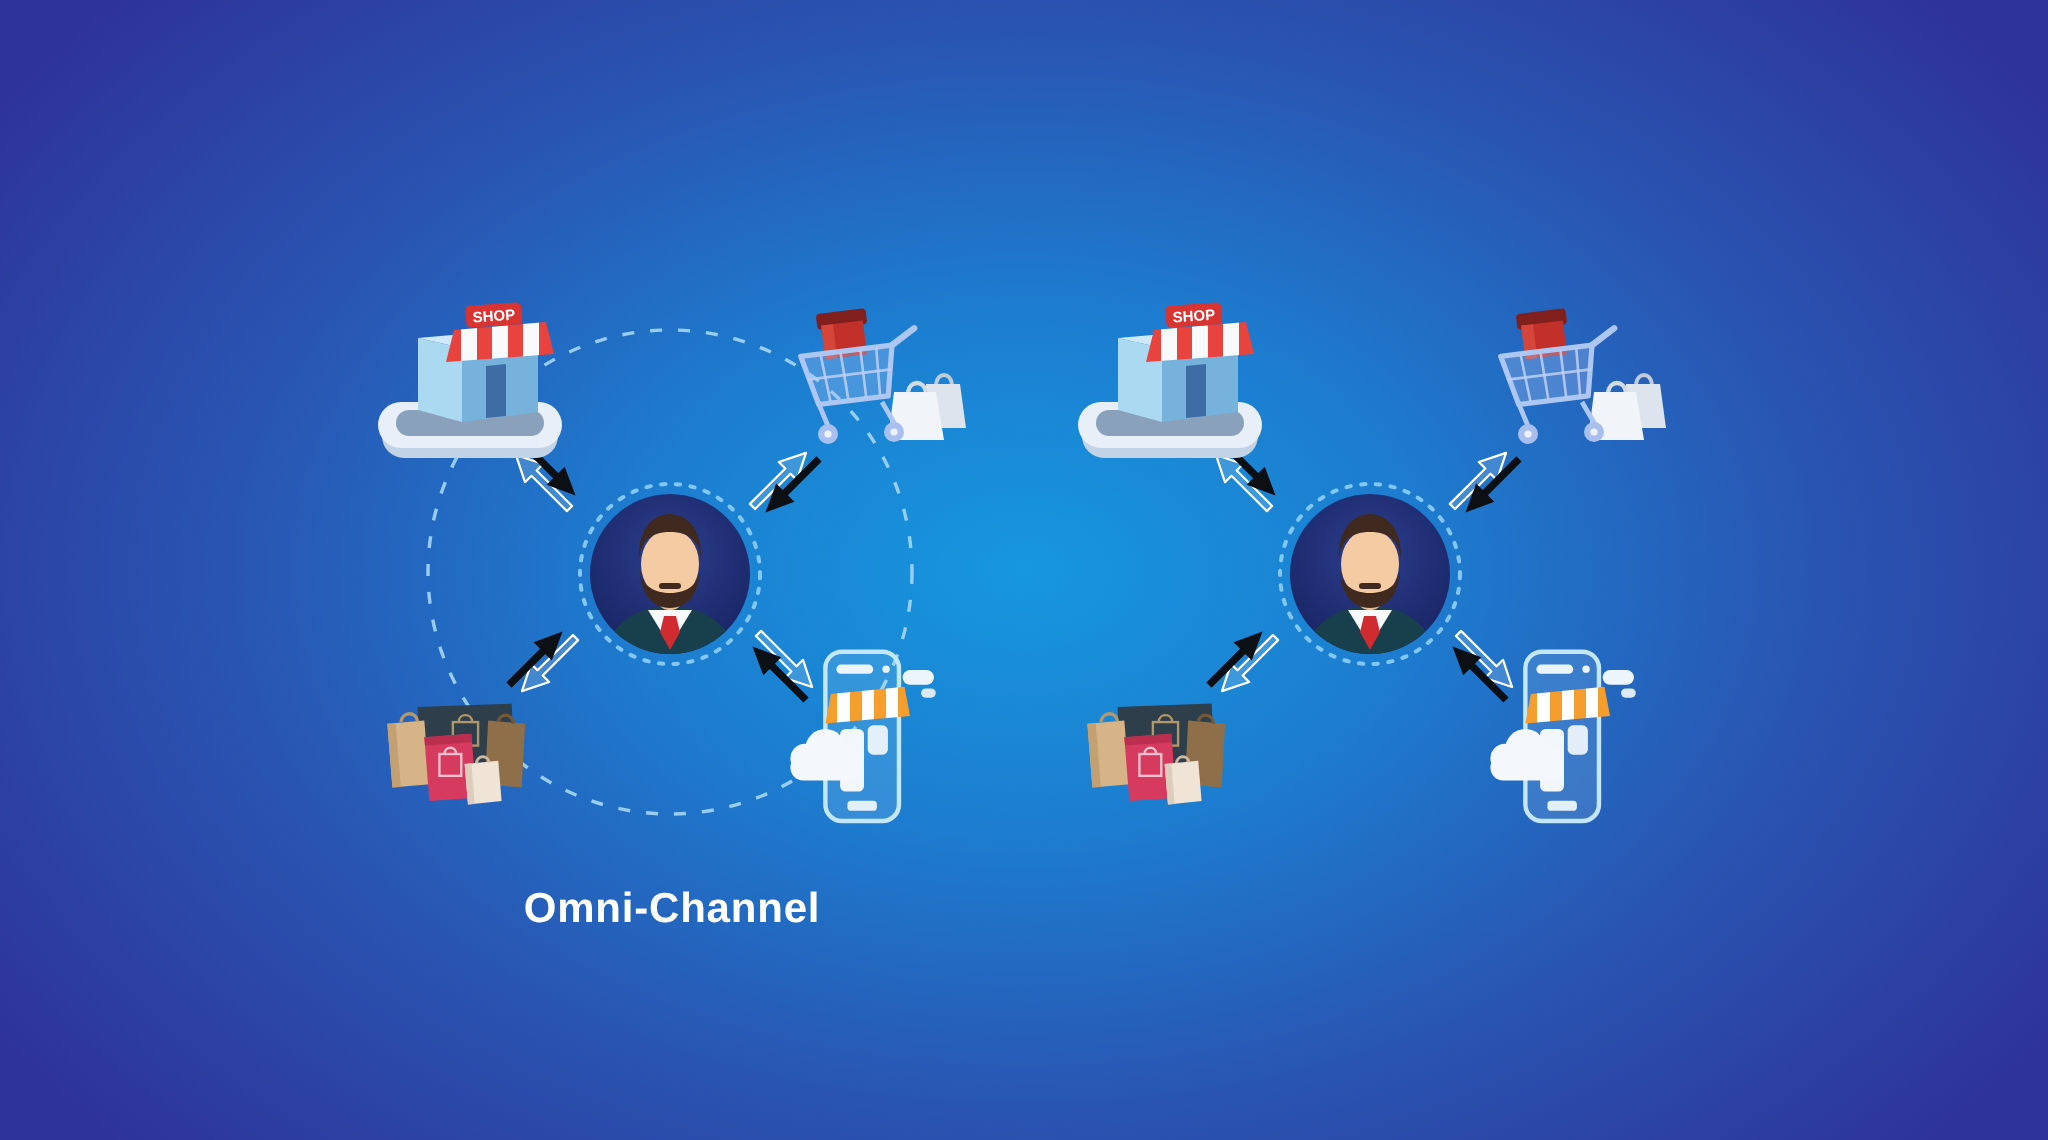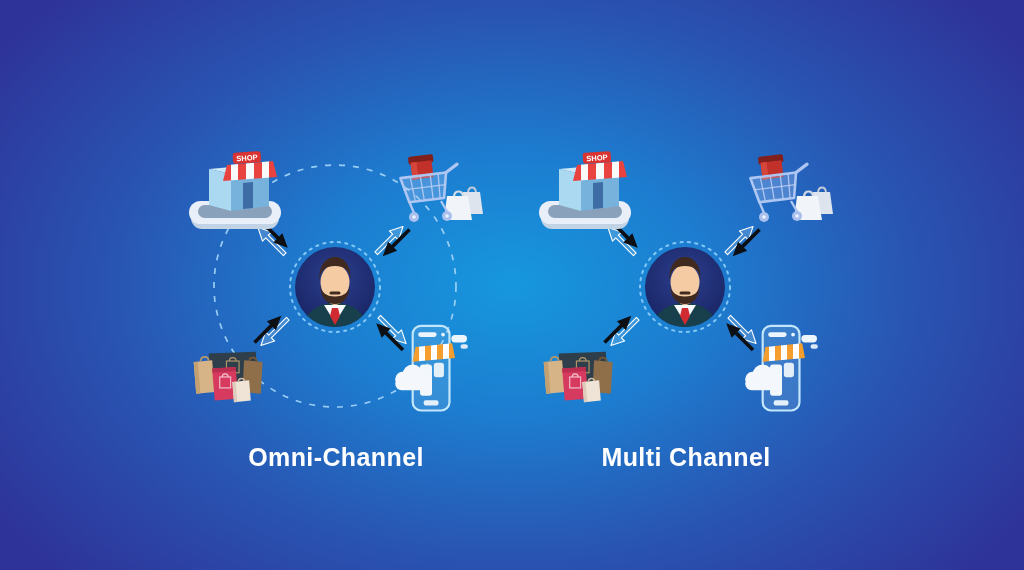--- a/index.html
+++ b/index.html
@@ -8,21 +8,21 @@
     background:radial-gradient(ellipse 620px 420px at 512px 285px,
       #1697de 0%, #1d7ccf 32%, #2955b2 64%, #2e3399 100%);
     font-family:"Liberation Sans",sans-serif;
   }
   .diagram{position:absolute;top:140px;width:312px;height:340px;}
   .diagram.omni{left:180px;}
   .diagram.multi{left:530px;}
   .abs{position:absolute;}
   .node-label{
     position:absolute;left:0;right:0;top:303px;text-align:center;
-    color:#ffffff;font-size:25px;font-weight:600;letter-spacing:.4px;
+    color:#ffffff;font-size:21px;font-weight:600;letter-spacing:.4px;
   }
   .arrowpair{width:44px;height:25px;transform-origin:50% 50%;}
   svg.defs{position:absolute;width:0;height:0;}
 </style>
 </head>
 <body>
 
 <svg class="defs" aria-hidden="true">
   <defs>
     <linearGradient id="stripes-red" x1="0" y1="0" x2="1" y2="0">
@@ -225,16 +225,15 @@
     <svg class="abs" width="84" height="62" style="left:12px;top:206px" viewBox="0 0 100 72">
         <use href="#sym-bags"></use>
       </svg>
     <svg class="abs" width="84" height="92" style="left:210px;top:184px" viewBox="0 0 90 100">
         <use href="#sym-phone"></use>
       </svg>
     <svg class="abs" width="96" height="96" style="left:107px;top:99px" viewBox="0 0 96 96">
         <use href="#sym-avatar"></use>
       </svg>
 
-    <div class="node-label">Multi Channel</div>
   </section>
 
 </div>
 
 </body></html>

